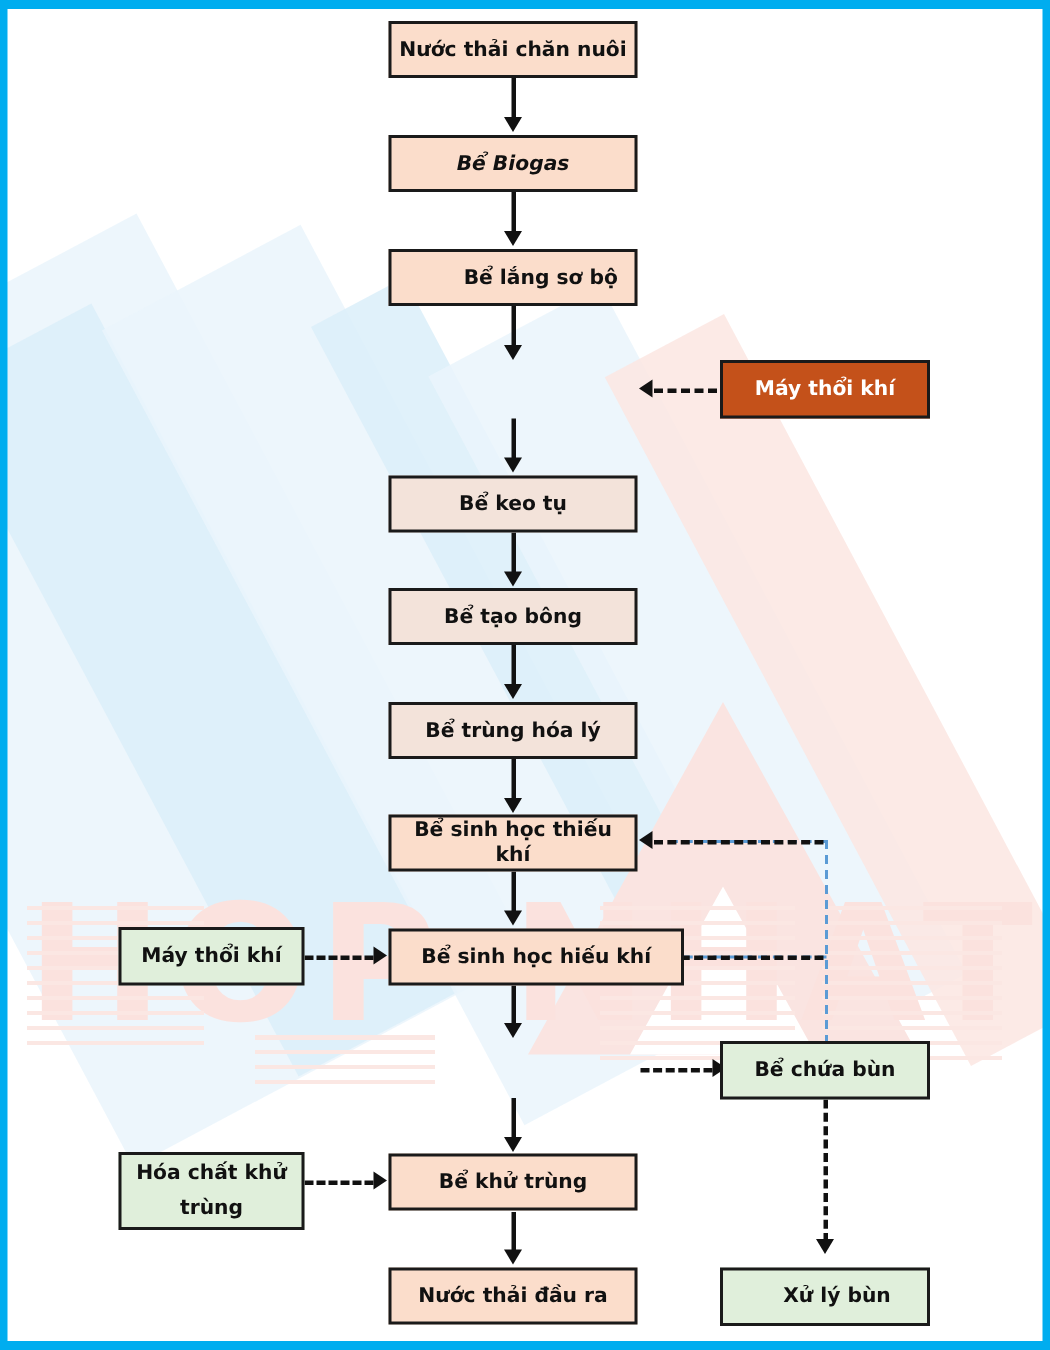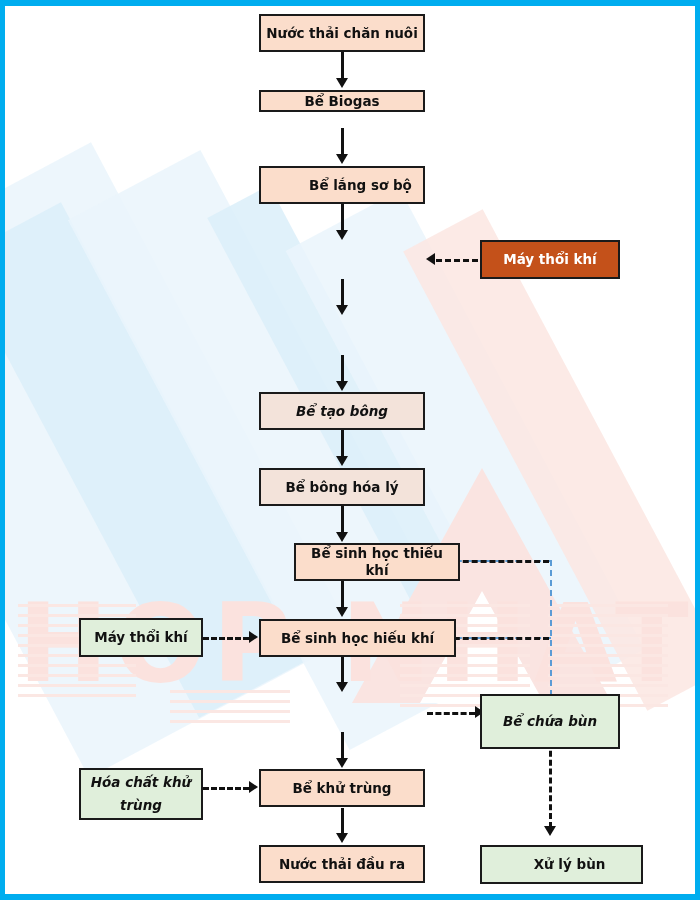--- a/index.html
+++ b/index.html
@@ -238,29 +238,30 @@
   <div class="conn h-dashed-blue" style="left:436px; top:560px; width:115px;"></div>
   <div class="conn h-dashed-blue" style="left:436px; top:637px; width:115px;"></div>
 
   <div class="conn h-dashed" style="left:436px; top:560px; width:113px;"></div>
   <div class="arrow-left" style="left:426px; top:554px;"></div>
 
   <div class="conn h-dashed" style="left:436px; top:637px; width:113px;"></div>
   <div class="arrow-left" style="left:426px; top:631px;"></div>
 
   <div class="node pink" style="left:259px; top:14px;  width:166px; height:38px;">Nước thải chăn nuôi</div>
-  <div class="node pink" style="left:259px; top:90px;  width:166px; height:22px;">Bể Biogas</div>
+  <div class="node pink" style="left:259px; top:90px;  width:166px; height:38px;font-style:italic;">Bể Biogas</div>
   <div class="node pink" style="left:259px; top:166px; width:166px; height:38px;padding-left:41px;">Bể lắng sơ bộ</div>
-  <div class="node graypink" style="left:259px; top:392px; width:166px; height:38px;font-style:italic;">Bể tạo bông</div>
-  <div class="node graypink" style="left:259px; top:468px; width:166px; height:38px;">Bể bông hóa lý</div>
-  <div class="node pink" style="left:259px; top:543px; width:166px; height:38px;margin-left:35px;">Bể sinh học thiếu khí</div>
+  <div class="node graypink" style="left:259px; top:317px; width:166px; height:38px;">Bể keo tụ</div>
+  <div class="node graypink" style="left:259px; top:392px; width:166px; height:38px;">Bể tạo bông</div>
+  <div class="node graypink" style="left:259px; top:468px; width:166px; height:38px;">Bể trùng hóa lý</div>
+  <div class="node pink" style="left:259px; top:543px; width:166px; height:38px;">Bể sinh học thiếu khí</div>
   <div class="node pink" style="left:259px; top:619px; width:197px; height:38px;">Bể sinh học hiếu khí</div>
   <div class="node pink" style="left:259px; top:769px; width:166px; height:38px;">Bể khử trùng</div>
   <div class="node pink" style="left:259px; top:845px; width:166px; height:38px;">Nước thải đầu ra</div>
 
   <div class="node orange" style="left:480px; top:240px; width:140px; height:39px;">Máy thổi khí</div>
   <div class="node green" style="left:79px;  top:618px; width:124px; height:39px;">Máy thổi khí</div>
-  <div class="node green twoline" style="left:79px; top:768px; width:124px; height:52px;font-style:italic;">Hóa chất khử trùng</div>
-
-  <div class="node green" style="left:480px; top:694px; width:140px; height:55px;font-style:italic;">Bể chứa bùn</div>
-  <div class="node green" style="left:480px; top:845px; width:163px; height:39px;padding-left:20px;">Xử lý bùn</div>
+  <div class="node green twoline" style="left:79px; top:768px; width:124px; height:52px;">Hóa chất khử trùng</div>
+
+  <div class="node green" style="left:480px; top:694px; width:140px; height:39px;">Bể chứa bùn</div>
+  <div class="node green" style="left:480px; top:845px; width:140px; height:39px;padding-left:20px;">Xử lý bùn</div>
 
 </div>
 
 </body></html>

